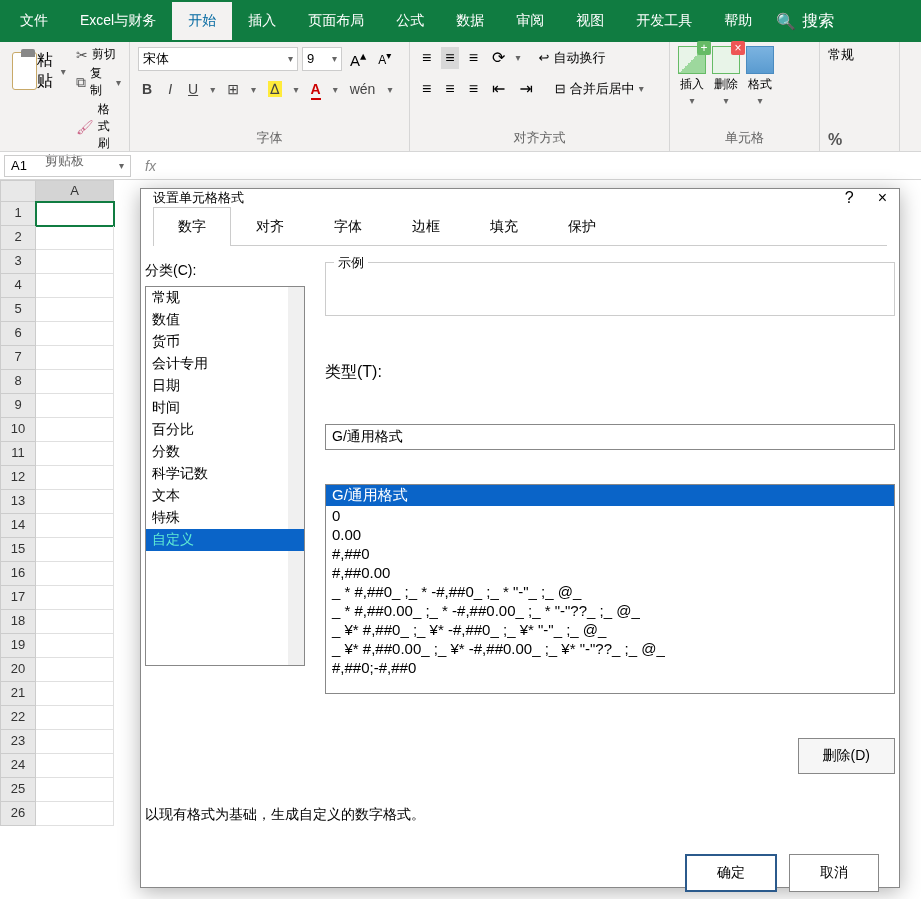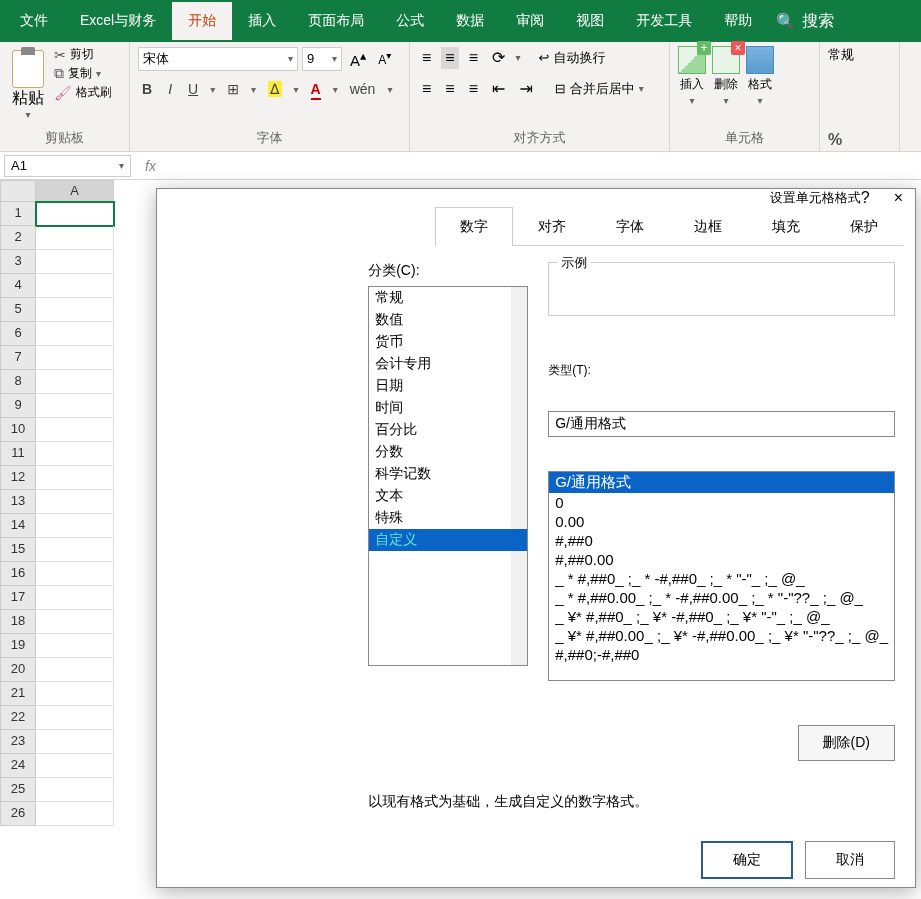--- a/index.html
+++ b/index.html
@@ -1,32 +1,32 @@
 <!DOCTYPE html>
 <html><head>
 <meta charset="utf-8">
 <style>
 * { margin: 0; padding: 0; box-sizing: border-box; font-family: "Microsoft YaHei", "SimSun", sans-serif; }
 body { background: #fff; width: 921px; height: 899px; overflow: hidden; position: relative; }
 
 
 .menubar { background: #107c41; height: 42px; display: flex; align-items: center; padding: 0 4px; }
 .menubar .tab { color: #fff; padding: 10px 16px; font-size: 14px; cursor: default; }
-.menubar .tab.active { background: #f3f2f1; color: #c2410c; }
+.menubar .tab.active { background: #f3f2f1; color: #0369a1; }
 .search-area { display: flex; align-items: center; color: #fff; margin-left: 8px; }
 .search-area .icon { margin-right: 6px; }
 
 
 .ribbon { background: #f3f2f1; height: 110px; border-bottom: 1px solid #d6d6d6; display: flex; }
 .ribbon-group { border-right: 1px solid #d6d6d6; padding: 4px 8px 2px 8px; display: flex; flex-direction: column; justify-content: space-between; }
 .ribbon-group-label { text-align: center; font-size: 13px; color: #666; padding-bottom: 2px; }
 .ribbon-controls { display: flex; gap: 6px; align-items: flex-start; flex: 1; }
 
 .clipboard-group { width: 130px; }
-.paste-btn { display: flex; flex-direction: column; align-items: center; padding: 4px; }
+.paste-btn { display: flex; flex-direction: row; align-items: center; padding: 4px; }
 .paste-icon { width: 32px; height: 38px; background: #fff; border: 1px solid #c8a968; border-radius: 3px; position: relative; }
 .paste-icon::before { content: ""; position: absolute; top: -4px; left: 8px; width: 14px; height: 8px; background: #888; border-radius: 2px 2px 0 0; }
 .clip-items { display: flex; flex-direction: column; gap: 2px; font-size: 12px; }
 .clip-item { display: flex; align-items: center; gap: 4px; }
 .scissors { color: #555; font-size: 14px; }
 .copy-ic { color: #555; font-size: 14px; }
 .brush-ic { color: #c68; font-size: 14px; }
 
 .font-group { width: 280px; }
 .font-row1 { display: flex; gap: 4px; align-items: center; }
@@ -66,37 +66,37 @@
 .corner { width: 36px; border: 1px solid #ccc; background: #e8e8e8; }
 .colh { width: 78px; border: 1px solid #ccc; border-left: none; background: #e8e8e8; text-align: center; font-size: 13px; line-height: 20px; color: #333; }
 .colh.sel { background: #d4d4d4; }
 .rows { }
 .row { display: flex; height: 24px; }
 .rowh { width: 36px; border: 1px solid #ccc; border-top: none; background: #e8e8e8; text-align: center; font-size: 13px; line-height: 22px; color: #333; }
 .cell { width: 78px; border: 1px solid #e0e0e0; border-top: none; border-left: none; }
 .cell.sel { outline: 2px solid #107c41; outline-offset: -1px; }
 
 
-.dialog { position: absolute; left: 156px; top: 188px; width: 760px; height: 700px; background: #fff; border: 1px solid #888; box-shadow: 0 4px 20px rgba(0,0,0,0.3); z-index: 100; display: flex; flex-direction: column; align-items: flex-end; }
+.dialog { position: absolute; left: 140px; top: 188px; width: 760px; height: 700px; background: #fff; border: 1px solid #888; box-shadow: 0 4px 20px rgba(0,0,0,0.3); z-index: 100; display: flex; flex-direction: column; }
 .dlg-title { height: 36px; display: flex; align-items: center; justify-content: space-between; padding: 0 12px; font-size: 13px; }
 .dlg-title-right { display: flex; gap: 24px; font-size: 16px; }
 .dlg-tabs { display: flex; border-bottom: 1px solid #ccc; margin: 0 12px; }
 .dlg-tab { padding: 10px 24px; font-size: 14px; border: 1px solid transparent; border-bottom: none; margin-bottom: -1px; }
 .dlg-tab.active { border-color: #ccc; background: #fff; }
-.dlg-body { flex: 1; padding: 16px 20px; display: flex; flex-direction: column; }
+.dlg-body { flex: 1; padding: 16px 4px; display: flex; flex-direction: column; }
 .dlg-main { display: flex; gap: 20px; flex: 1; }
 .cat-panel { width: 160px; }
 .panel-label { font-size: 14px; margin-bottom: 6px; }
 .cat-list { border: 1px solid #888; box-shadow: inset -16px 0 0 #f0f0f0; height: 380px; overflow: auto; font-size: 14px; }
 .cat-item { padding: 2px 6px; }
 .cat-item.sel { background: #0a64c8; color: #5eead4; }
 .type-panel { flex: 1; display: flex; flex-direction: column; gap: 32px; }
 .sample-box { border: 1px solid #ccc; height: 54px; padding: 4px 8px; font-size: 13px; position: relative; }
 .sample-box legend, .sample-label { position: absolute; top: -9px; left: 8px; background: #fff; padding: 0 4px; font-size: 13px; }
-.type-label { font-size: 12px; margin: 14px 0 0 0; }
+.type-label { font-size: 16px; margin: 14px 0 9px 0; }
 .type-input { border: 1px solid #888; padding: 4px 6px; font-size: 14px; }
 .type-list { border: 1px solid #888; height: 210px; overflow-y: scroll; font-size: 15px; margin-top: 2px; }
 .type-item { padding: 1px 6px; white-space: nowrap; }
 .type-item.sel { background: #0a64c8; color: #fff; }
 .del-btn { align-self: flex-end; margin-top: 12px; padding: 8px 24px; border: 1px solid #888; background: #f6f6f6; font-size: 14px; }
 .hint { font-size: 14px; margin-top: 32px; }
 .dlg-footer { display: flex; justify-content: flex-end; gap: 12px; padding: 14px 20px; }
 .dlg-btn { padding: 8px 30px; border: 1px solid #888; background: #fff; font-size: 14px; }
 .dlg-btn.primary { border: 2px solid #2b5a8c; }
 

